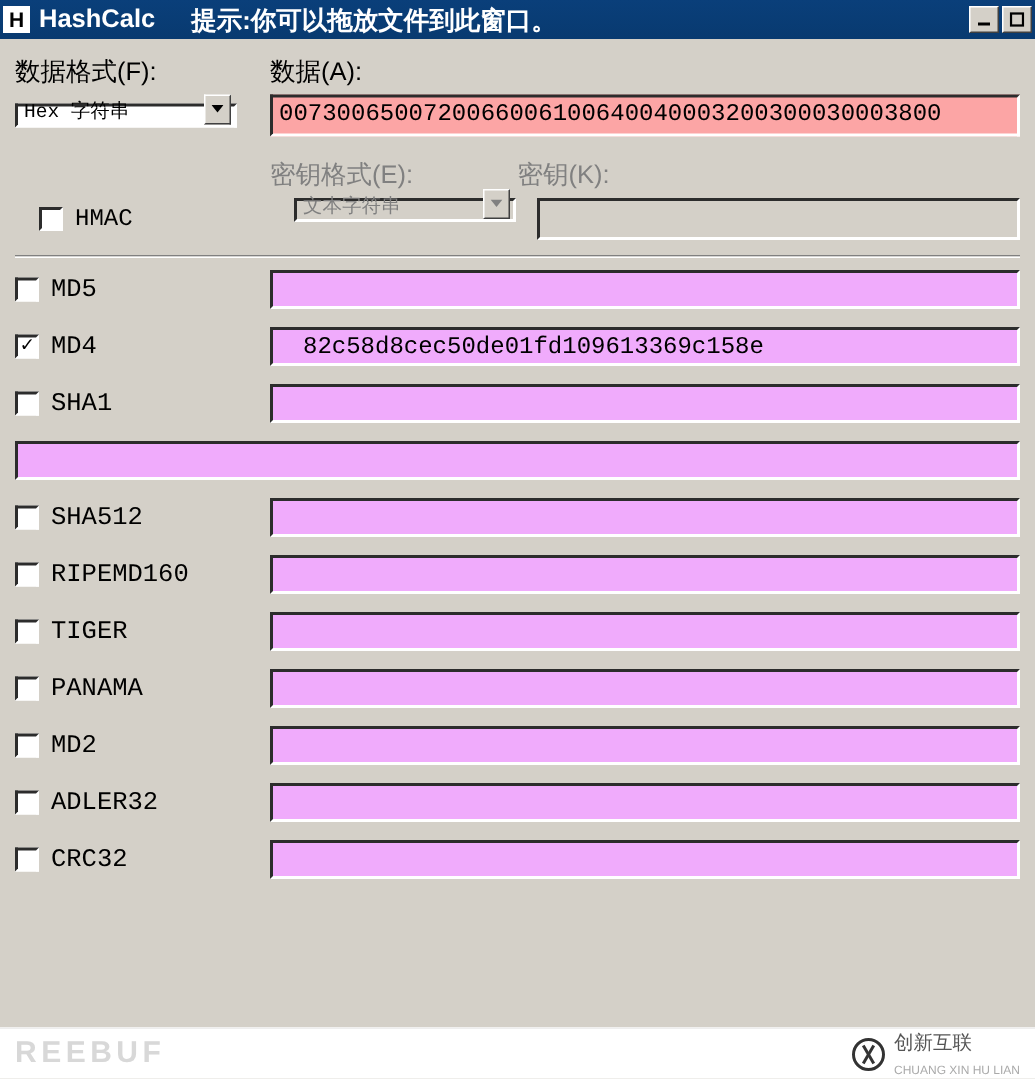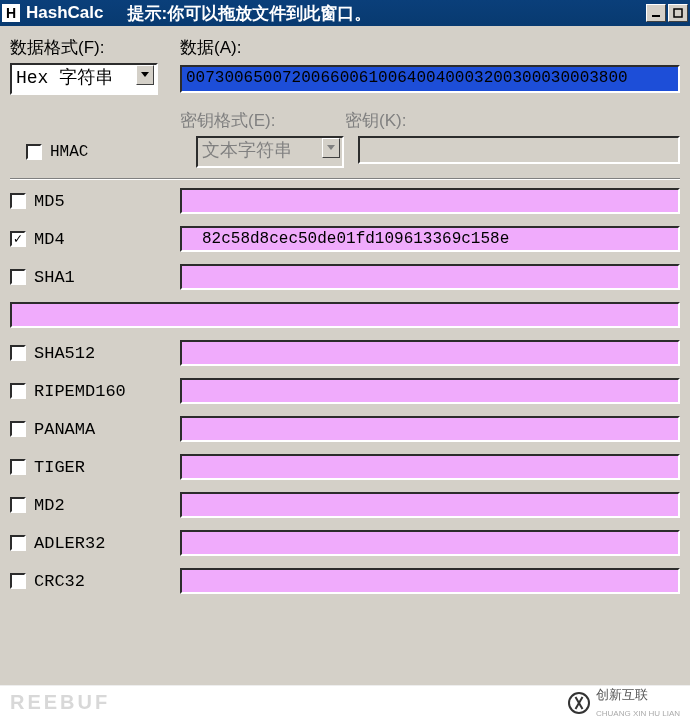--- a/index.html
+++ b/index.html
@@ -55,45 +55,45 @@
     padding: 10px 10px 6px 10px;
     height: calc(100% - 26px - 34px);
   }
   .row { display: flex; align-items: center; }
   .col-left { width: 170px; }
   .col-right { flex: 1; }
   .label { font-size: 17px; color: #000; margin-bottom: 4px; }
   .label.disabled { color: #808080; }
   .combo {
     display: flex;
-    align-items: flex-start;
+    align-items: flex-end;
     background: #fff;
     border: 2px inset #fff;
     border-top-color: #808080;
     border-left-color: #808080;
-    height: 32px;
+    height: 16px;
     width: 148px;
     padding-left: 4px;
     font-family: "Courier New", monospace;
-    font-size: 18px;
+    font-size: 13px;
   }
   .combo.disabled { background: #d4d0c8; color: #808080; }
   .combo .combotxt { flex: 1; }
   .combo .combodrop {
     width: 18px;
     height: 20px;
     background: #d4d0c8;
     border: 1px solid #fff;
     border-right-color: #404040;
     border-bottom-color: #404040;
     display: flex; align-items: center; justify-content: center;
     margin-right: 2px;
   }
   .textfield {
-    background: #1d4ed8;
+    background: #fca5a5;
     border: 2px inset #fff;
     border-top-color: #808080;
     border-left-color: #808080;
     height: 28px;
     width: 100%;
     padding: 2px 4px;
     font-family: "Courier New", monospace;
     font-size: 16px;
     overflow: hidden;
     white-space: nowrap;
@@ -287,28 +287,28 @@
       <div class="hashrow">
         <div class="lbl">
           <span class="cb"></span>
           <span>RIPEMD160</span>
         </div>
         <div class="out"></div>
       </div>
       <div class="hashrow">
         <div class="lbl">
           <span class="cb"></span>
+          <span>TIGER</span>
+        </div>
+        <div class="out"></div>
+      </div>
+      <div class="hashrow">
+        <div class="lbl">
+          <span class="cb"></span>
           <span>PANAMA</span>
-        </div>
-        <div class="out"></div>
-      </div>
-      <div class="hashrow">
-        <div class="lbl">
-          <span class="cb"></span>
-          <span>TIGER</span>
         </div>
         <div class="out"></div>
       </div>
       <div class="hashrow">
         <div class="lbl">
           <span class="cb"></span>
           <span>MD2</span>
         </div>
         <div class="out"></div>
       </div>

